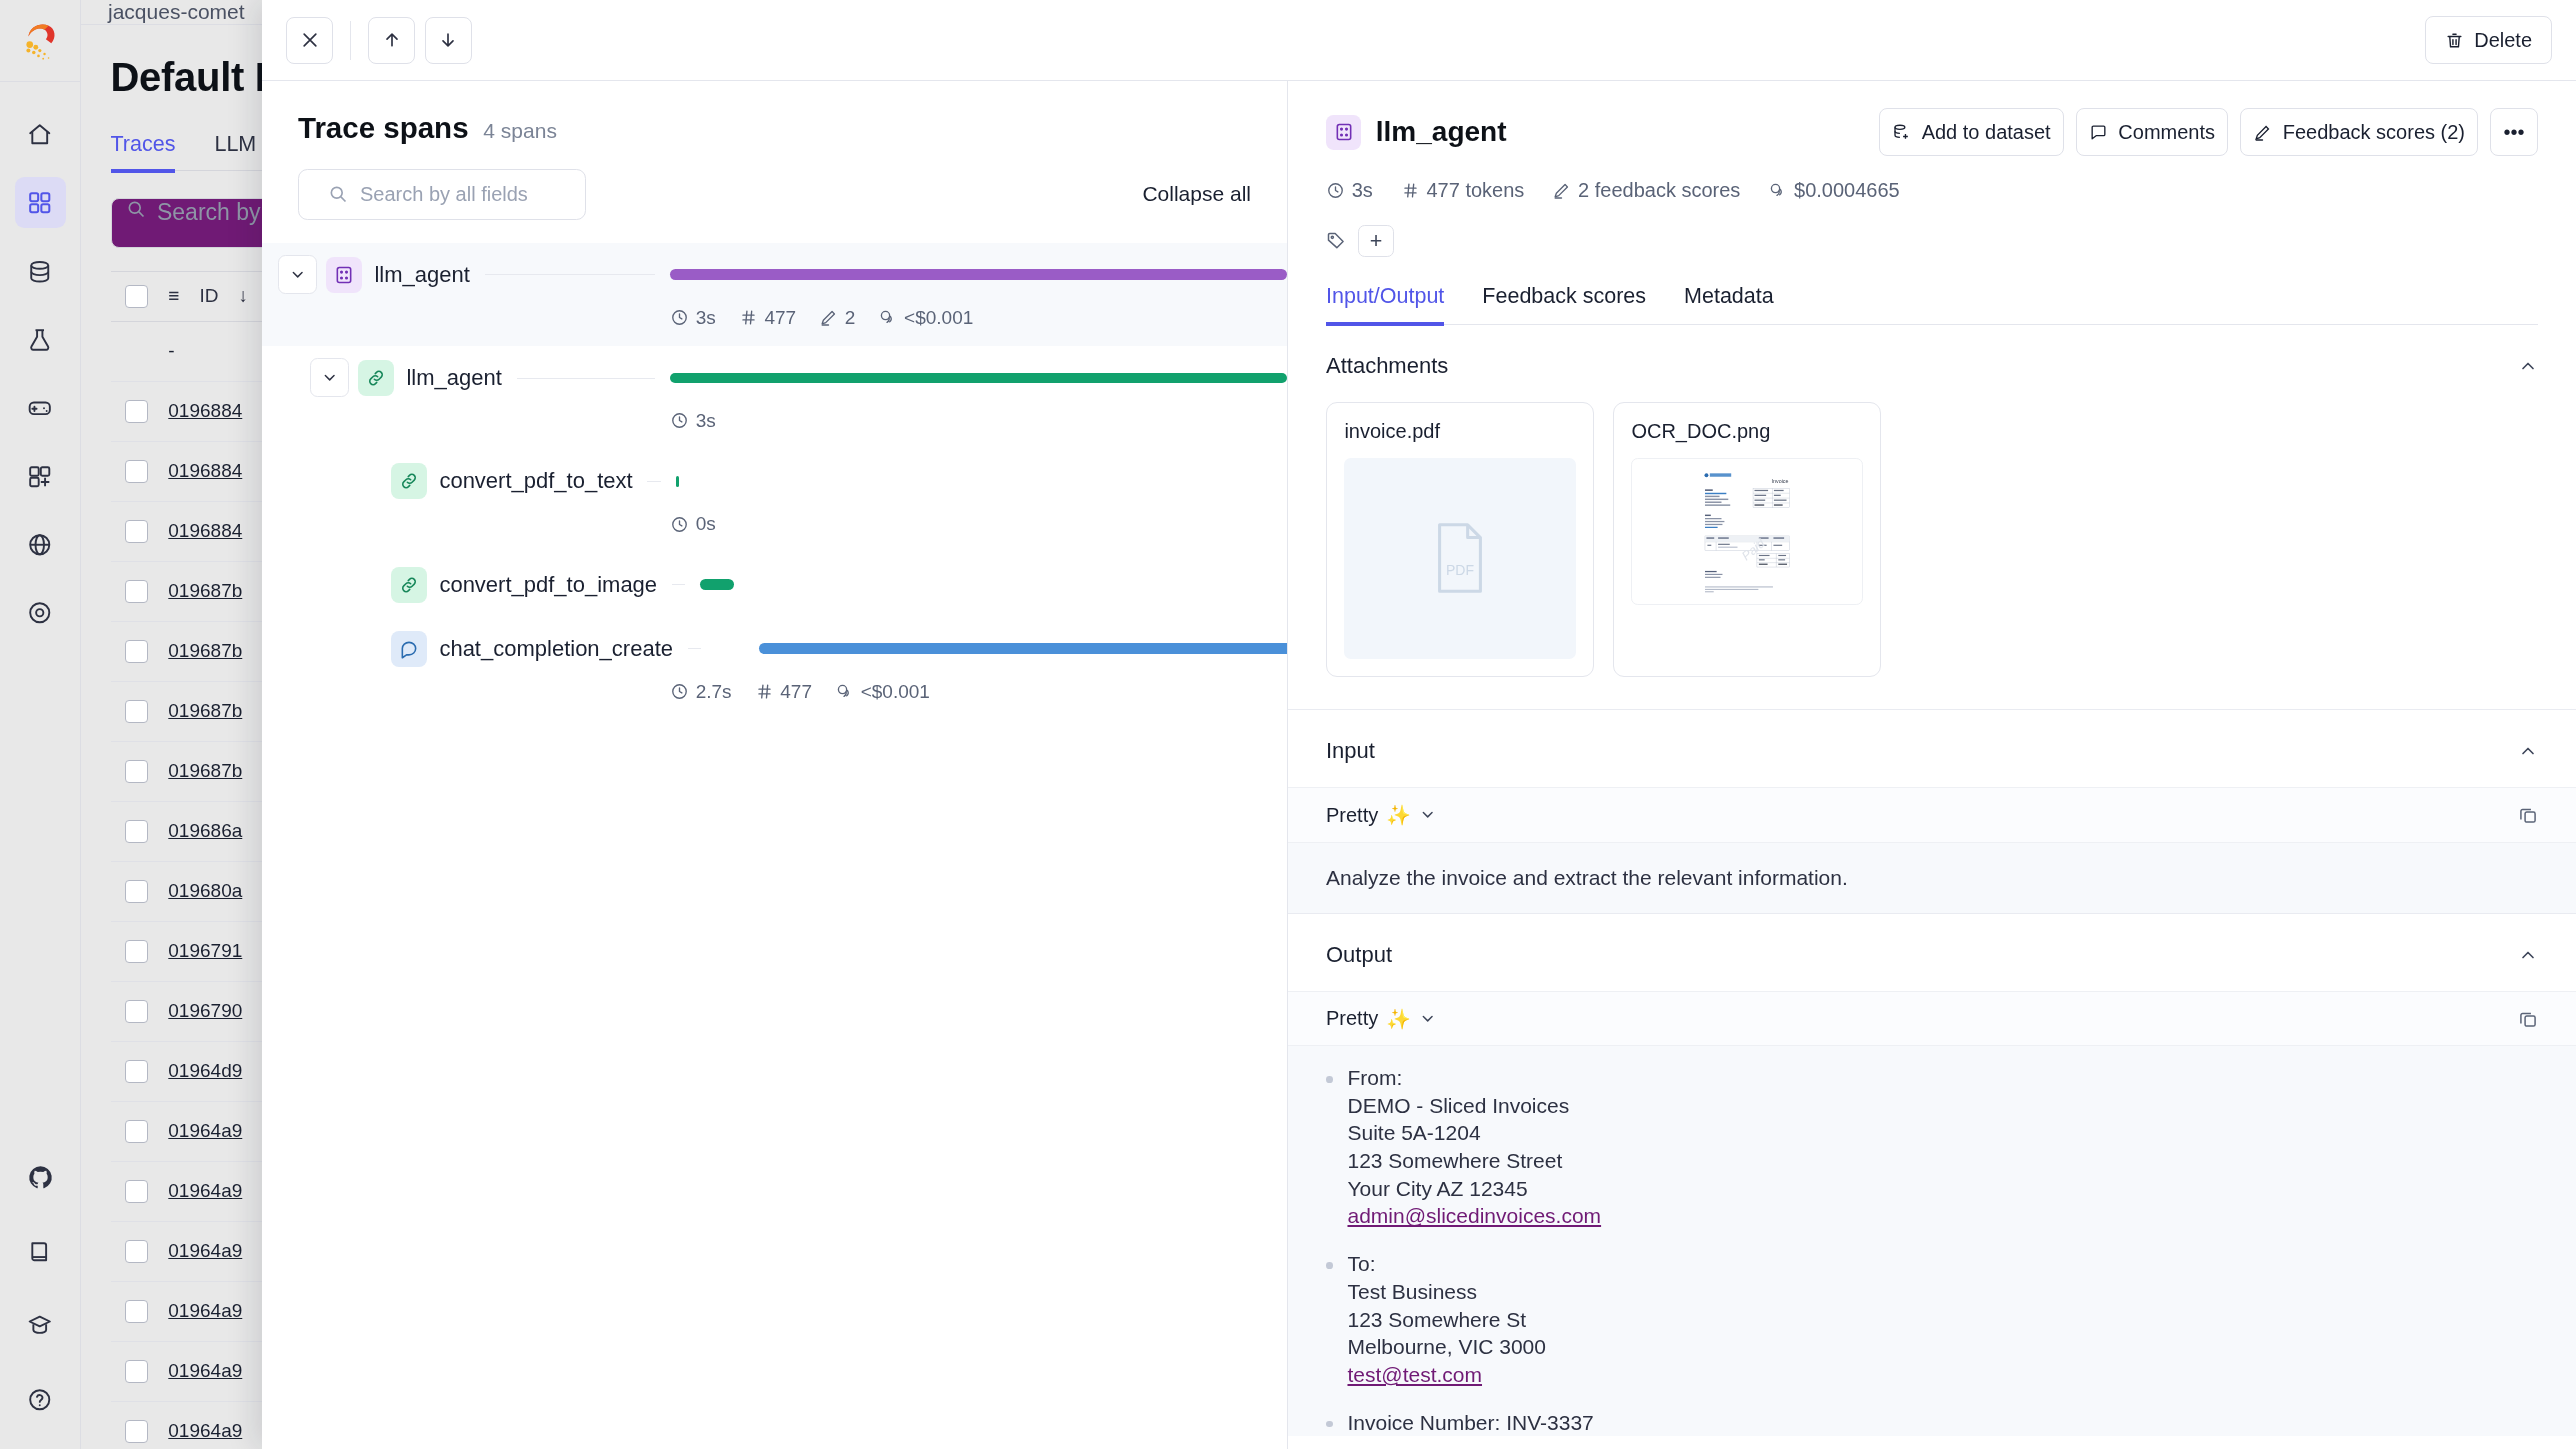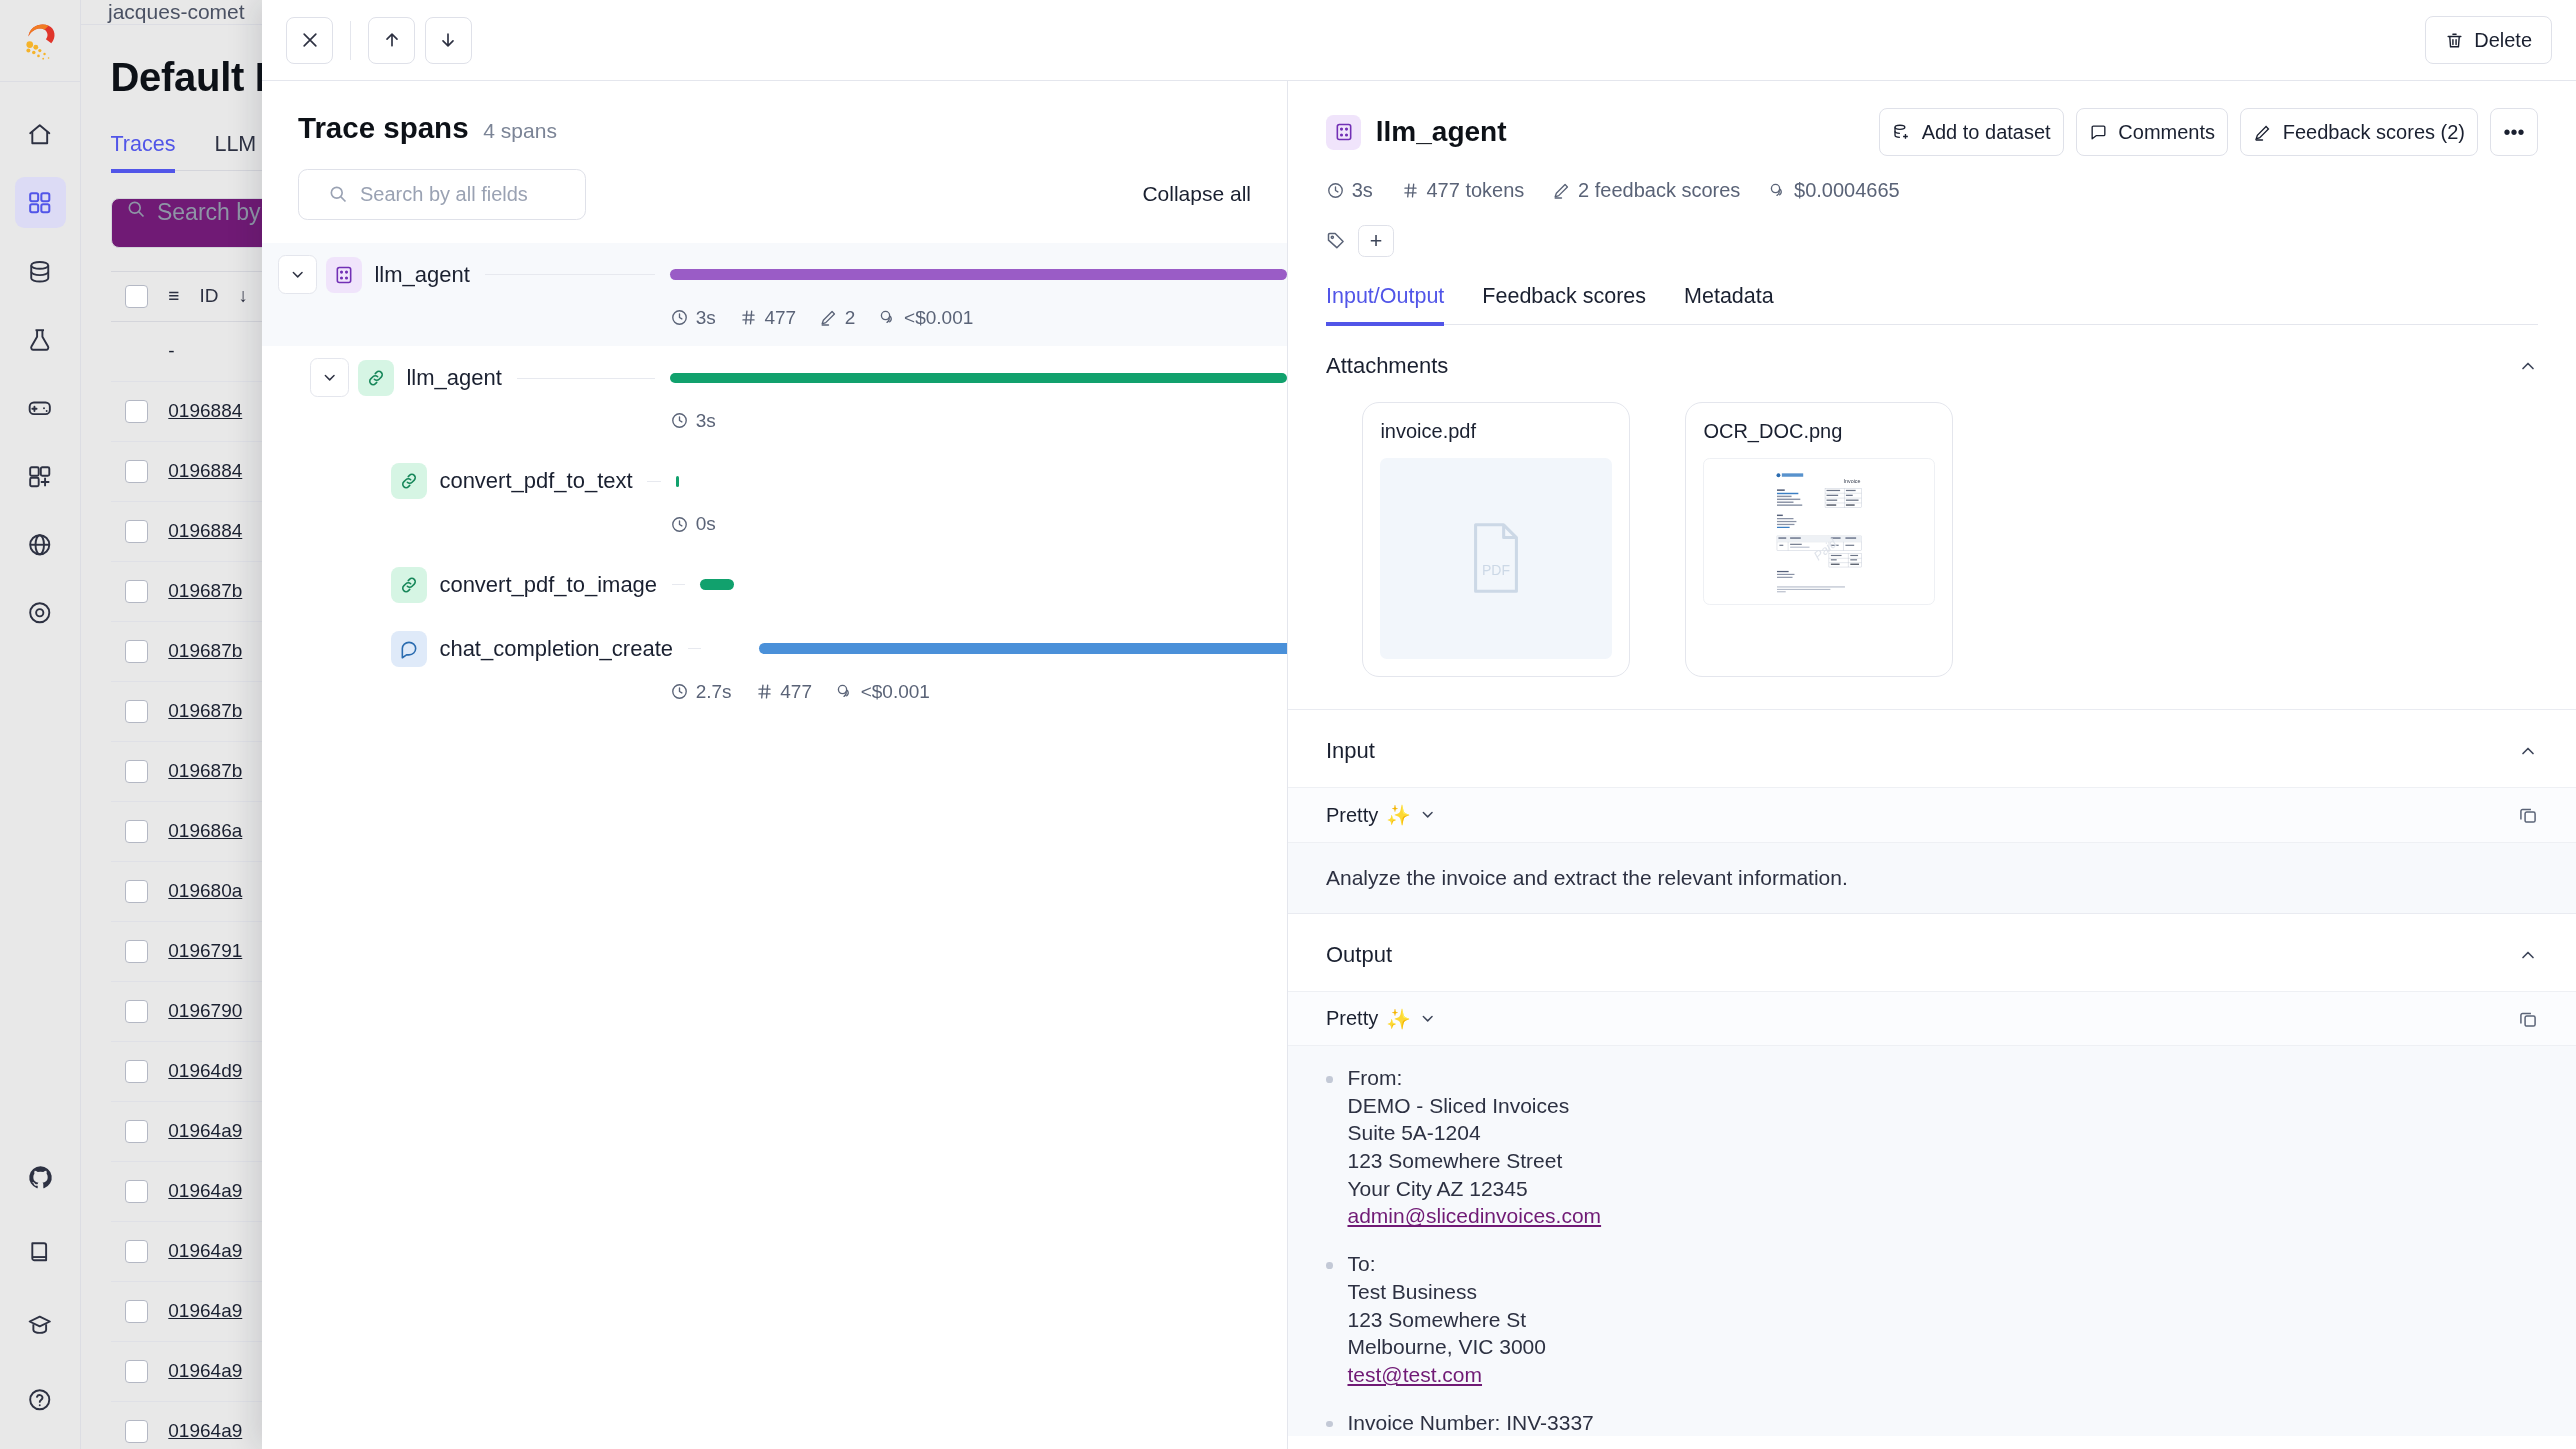--- a/index.html
+++ b/index.html
@@ -139,21 +139,21 @@
   .dt-tabs { display: flex; gap: 38px; margin-top: 27px; border-bottom: 1.3px solid #e4e6ed; }
   .dt-tab { font-size: 21.5px; color: #1a2030; padding-bottom: 13.4px; }
   .dt-tab.active { color: #5155e8; border-bottom: 4px solid #5155e8; margin-bottom: -2.7px; }
 
   .dt-scroll { flex: 1; overflow: hidden; }
   .section { border-bottom: 0.7px solid #e9ebf1; }
   .section-head { display: flex; align-items: center; padding: 28px 38px 23px 38px; }
   .section-title { font-size: 22px; color: #1a2030; }
   .section-chev { margin-left: auto; color: #3d4559; }
   .att-grid { display: flex; gap: 19px; padding: 0 38px 32px 38px; }
-  .att-card { width: 268px; border: 0.7px solid #e4e6ed; border-radius: 17px; padding: 17.4px; margin-left: 36px; }
+  .att-card { width: 268px; border: 0.7px solid #e4e6ed; border-radius: 11px; padding: 17.4px; }
   .att-name { font-size: 20px; color: #1a2030; margin-bottom: 14.8px; }
   .att-thumb { height: 201px; background: #f2f6fb; border-radius: 6.7px; display: flex; align-items: center; justify-content: center; }
   .att-thumb.doc { background: #fff; border: 0.7px solid #eef0f4; padding: 9.4px; align-items: flex-start; height: 147px; overflow: hidden; }
 
   .pretty-bar {
     display: flex; align-items: center; padding: 14.8px 38px; background: #fbfcfe; border-top: 0.7px solid #eef0f4; border-bottom: 0.7px solid #eef0f4;
   }
   .pretty-label { font-size: 20px; color: #1a2030; display: flex; align-items: center; gap: 8px; }
   .copy-icon { margin-left: auto; color: #5a6377; }
   .io-text { padding: 23px 38px; font-size: 21px; color: #2d3142; background: #f7f9fc; }

